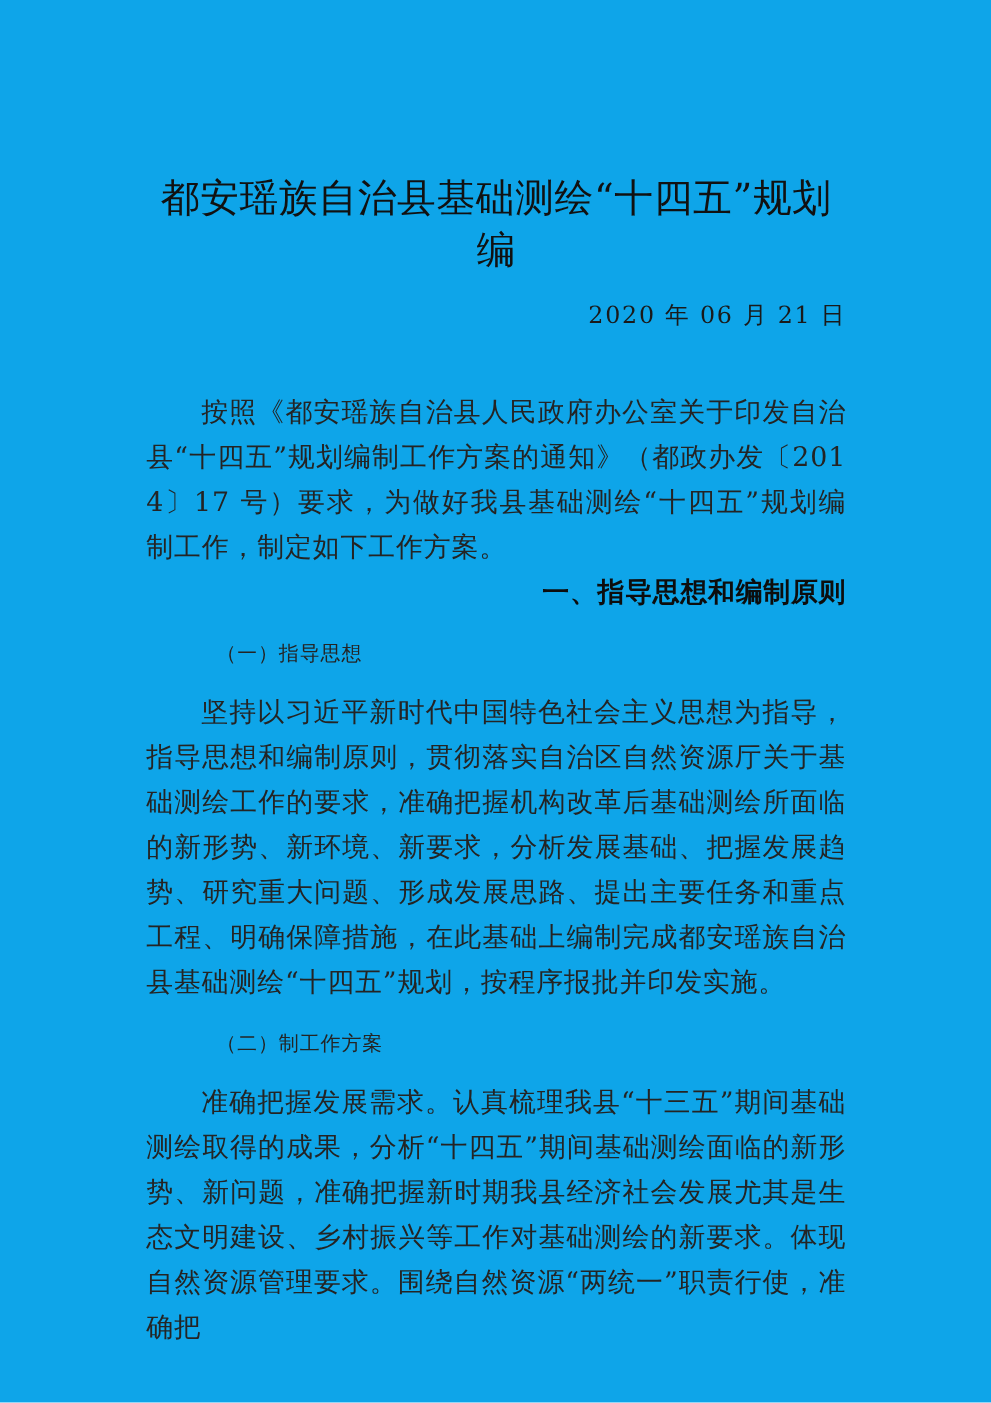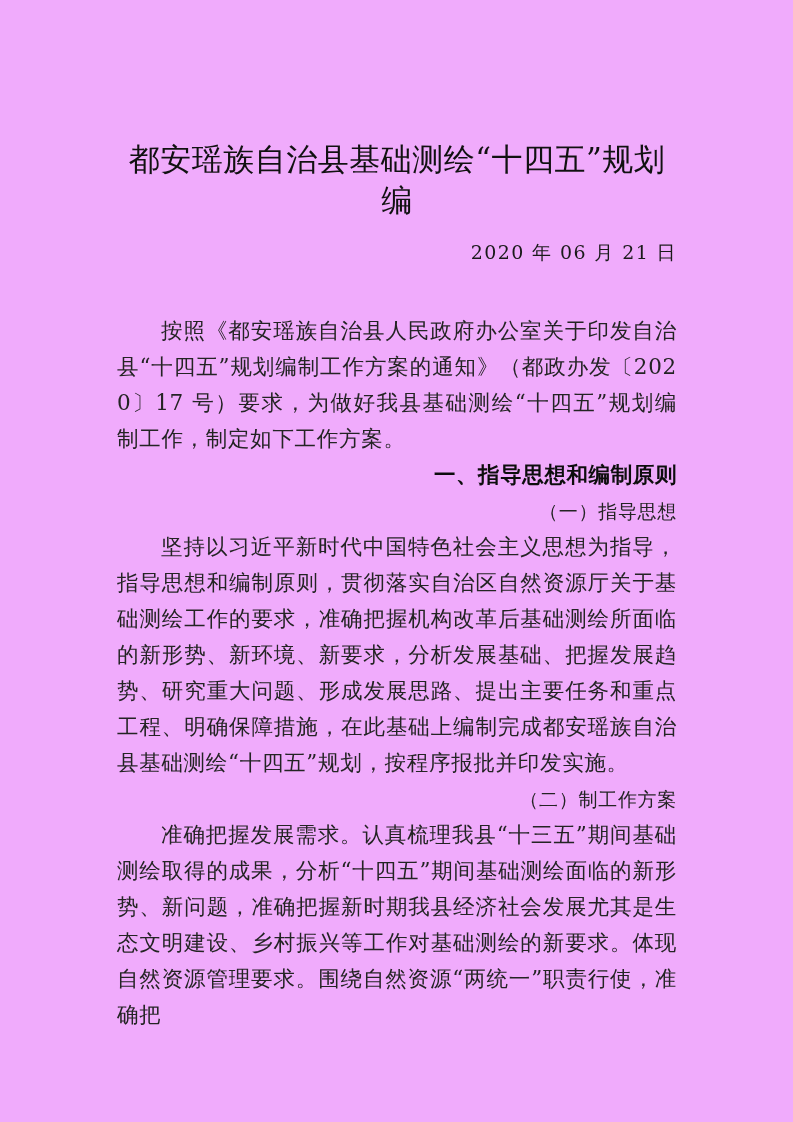--- a/index.html
+++ b/index.html
@@ -14,21 +14,21 @@
     overflow: hidden;
     font-family: "DejaVu Serif", "Liberation Serif", serif;
     color: #1a1a1a;
     -webkit-font-smoothing: antialiased;
   }
 
   .page {
     position: relative;
     width: 793px;
     height: 1122px;
-    background: #f0abfc;
+    background: #0ea5e9;
     box-sizing: border-box;
   }
 
   
   .content {
     position: absolute;
     left: 117px;
     top: 0;
     width: 560px;
   }
@@ -85,44 +85,44 @@
     line-height: 36px;
     font-weight: 700;
     text-indent: 44px;
     letter-spacing: 0.6px;
     color: #0d0d0d;
     text-align: right;
   }
 
   
   h3.heading-2 {
-    margin: 0;
+    margin: 12px;
     font-family: "DejaVu Serif", "Liberation Serif", serif;
-    font-size: 19px;
+    font-size: 16px;
     line-height: 36px;
     font-weight: 400;
     text-indent: 44px;
     letter-spacing: 0.7px;
     color: #242424;
-    text-align: right;
+    text-align: left;
   }
 </style>
 </head>
 <body>
 
 <div class="page">
   <div class="content">
 
     <h1 class="doc-title"><span>都安瑶族自治县基础测绘“十四五”规划编</span><br></h1>
 
     <div class="doc-date">2020 年 06 月 21 日</div>
 
     <div class="body-start">
 
-      <p class="body-para">按照《都安瑶族自治县人民政府办公室关于印发自治县“十四五”规划编制工作方案的通知》（都政办发〔2020〕17 号）要求，为做好我县基础测绘“十四五”规划编制工作，制定如下工作方案。</p>
+      <p class="body-para">按照《都安瑶族自治县人民政府办公室关于印发自治县“十四五”规划编制工作方案的通知》（都政办发〔2014〕17 号）要求，为做好我县基础测绘“十四五”规划编制工作，制定如下工作方案。</p>
 
       <h2 class="heading-1">一、指导思想和编制原则</h2>
 
       <h3 class="heading-2">（一）指导思想</h3>
 
       <p class="body-para">坚持以习近平新时代中国特色社会主义思想为指导，指导思想和编制原则，贯彻落实自治区自然资源厅关于基础测绘工作的要求，准确把握机构改革后基础测绘所面临的新形势、新环境、新要求，分析发展基础、把握发展趋势、研究重大问题、形成发展思路、提出主要任务和重点工程、明确保障措施，在此基础上编制完成都安瑶族自治县基础测绘“十四五”规划，按程序报批并印发实施。</p>
 
       <h3 class="heading-2">（二）制工作方案</h3>
 
       <p class="body-para">准确把握发展需求。认真梳理我县“十三五”期间基础测绘取得的成果，分析“十四五”期间基础测绘面临的新形势、新问题，准确把握新时期我县经济社会发展尤其是生态文明建设、乡村振兴等工作对基础测绘的新要求。体现自然资源管理要求。围绕自然资源“两统一”职责行使，准确把</p>

